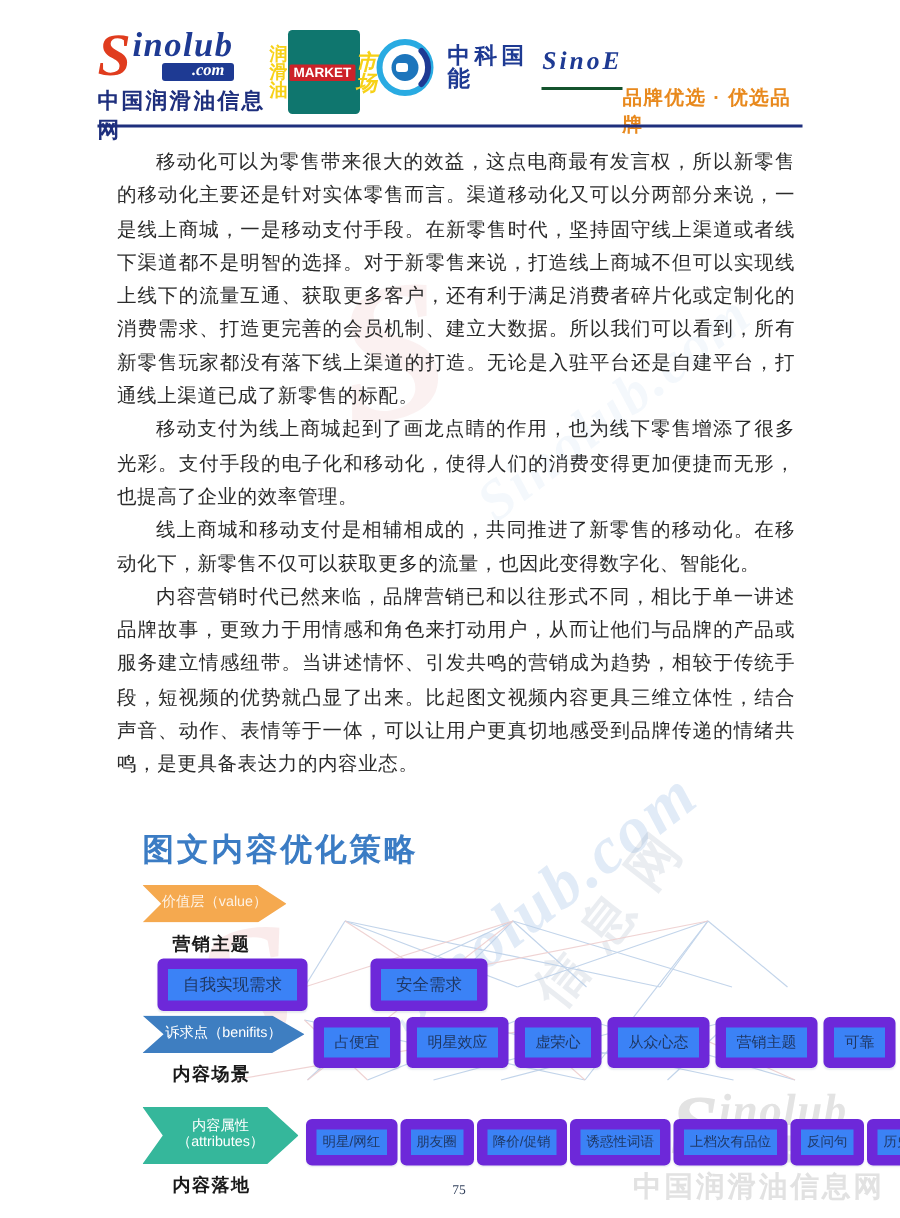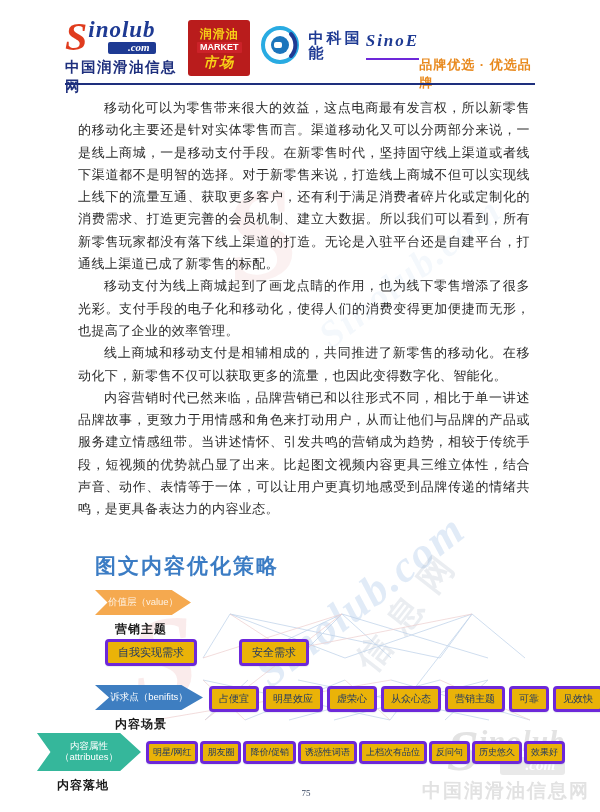--- a/index.html
+++ b/index.html
@@ -38,63 +38,63 @@
   .hdr-rule{position:absolute;left:65px;right:65px;top:83px;height:2px;background:#1e2f7d;}
   .lg-sino{display:flex;flex-direction:column;margin-top:4px;}
   .lg-sino .top{display:flex;align-items:flex-start;line-height:1;}
   .lg-sino .s{color:#e03c1e;font-size:40px;font-style:italic;font-weight:bold;line-height:34px;}
   .lg-sino .stack2{display:flex;flex-direction:column;align-items:flex-end;margin-left:1px;}
   .lg-sino .nm{color:#1e3a93;font-size:23px;font-style:italic;font-weight:bold;letter-spacing:1px;line-height:20px;}
   .lg-sino .combar{background:#1e3a93;color:#fff;font-size:11px;font-style:italic;font-weight:bold;
                    border-radius:2px;padding:0 6px 1px 20px;margin-top:2px;}
   .lg-sino .cn{color:#1e2f7d;font-weight:bold;font-size:14.5px;letter-spacing:1.5px;margin-top:4px;
                font-family:"Liberation Sans",sans-serif;}
-  .lg-market{width:68px;height:56px;background:#b91c1c;border-radius:3px;margin:4px 0 0 6px;
-             display:flex;flex-direction:column;align-items:center;justify-content:center;
+  .lg-market{width:48px;height:56px;background:#0f766e;border-radius:3px;margin:4px 0 0 6px;
+             display:flex;flex-direction:row;align-items:center;justify-content:center;
              font-family:"Liberation Sans",sans-serif;line-height:1;}
   .lg-market .l1{color:#f7d117;font-weight:bold;font-size:12px;letter-spacing:1px;}
   .lg-market .l2{color:#fff;background:#cc2229;font-weight:bold;font-size:9px;padding:1px 3px;margin:2px 0;border-radius:1px;}
   .lg-market .l3{color:#f7d117;font-weight:bold;font-style:italic;font-size:14px;letter-spacing:2px;}
   .lg-sinoe{display:flex;align-items:center;margin:8px 0 0 10px;}
   .sinoe-mark{width:42px;height:42px;position:relative;}
   .lg-sinoe .txt{display:flex;flex-direction:row;margin-left:6px;line-height:1;}
   .lg-sinoe .cn{color:#1e3a93;font-weight:bold;font-size:15px;letter-spacing:3px;
                 font-family:"Liberation Sans",sans-serif;}
   .lg-sinoe .en{color:#1e3a93;font-weight:bold;font-style:italic;font-size:17px;letter-spacing:2px;
-                border-bottom:2px solid #6d28d9;margin-top:2px;padding-bottom:1px;}
+                border-bottom:2px solid #14532d;margin-top:2px;padding-bottom:1px;}
   .slogan{margin-left:auto;margin-top:40px;color:#e8891d;font-weight:bold;font-size:13px;
           letter-spacing:1px;font-family:"Liberation Sans",sans-serif;}
 
   
   .content{position:absolute;left:78px;right:70px;top:97px;}
   .para{font-size:13px;line-height:22.3px;text-align:justify;text-indent:2em;
         letter-spacing:0.4px;margin:0 0 0 0;}
   .para+.para{margin-top:0px;}
   .sec-head{font-size:13.5px;font-weight:bold;line-height:22px;margin:3px 0 2px 0;
             font-family:"Liberation Sans",sans-serif;color:#111;}
 
   
   .diagram{position:absolute;left:95px;top:552px;width:470px;}
   .dg-title{color:#3b7cc4;font-weight:bold;font-size:21px;letter-spacing:2px;
             font-family:Liberation Mono, monospace;margin-bottom:10px;}
   .connector-svg{position:absolute;left:0;top:40px;z-index:0;}
   .drow{position:relative;z-index:1;display:flex;align-items:flex-start;}
   .drow+.drow{margin-top:0;}
-  .drow.r0{margin-top:2px;flex-direction:column;} .drow.r1{margin-top:19px;} .drow.r2{margin-top:0;justify-content:flex-end;}
+  .drow.r0{margin-top:2px;flex-direction:column;} .drow.r1{margin-top:3px;} .drow.r2{margin-top:13px;}
   .arrow-wrap{display:flex;flex-direction:column;flex:none;}
   .arrow{color:#fff;font-family:"Liberation Sans",sans-serif;display:flex;flex-direction:column;
          align-items:center;justify-content:center;line-height:1.15;text-align:center;
          clip-path:polygon(0% 0%,80% 0%,100% 50%,80% 100%,0% 100%,13% 50%);}
   .r0 .arrow{width:96px;height:25px;background:#f5a94f;font-size:9.5px;color:rgba(255,255,255,0.85);}
   .r1 .arrow{width:108px;height:25px;background:#3e7ec1;font-size:9.5px;}
   .r2 .arrow{width:104px;height:38px;background:#35b79b;font-size:9.5px;}
   .row-label{font-weight:bold;font-size:12px;color:#1a1a1a;margin:6px 0 0 20px;
              font-family:"Liberation Sans",sans-serif;letter-spacing:1px;}
   .boxes{display:flex;align-items:flex-start;margin-top:1px;}
-  .box{background:#eab308;border:3px solid #6d28d9;border-radius:4px;color:#1f3864;
+  .box{background:#3b82f6;border:7px solid #6d28d9;border-radius:4px;color:#1f3864;
        font-family:"Liberation Sans",sans-serif;white-space:nowrap;
        box-shadow:0 1px 1px rgba(100,120,160,0.15);}
   .r0 .boxes{margin-left:10px;}
   .r0 .box{font-size:11px;padding:3px 10px;}
   .r0 .box+.box{margin-left:42px;}
   .r1 .boxes{margin-left:6px;}
   .r1 .box{font-size:10px;padding:3px 7px;}
   .r1 .box+.box{margin-left:4px;}
   .r2 .boxes{margin-left:5px;margin-top:8px;}
   .r2 .box{font-size:9px;padding:2px 4px;}

